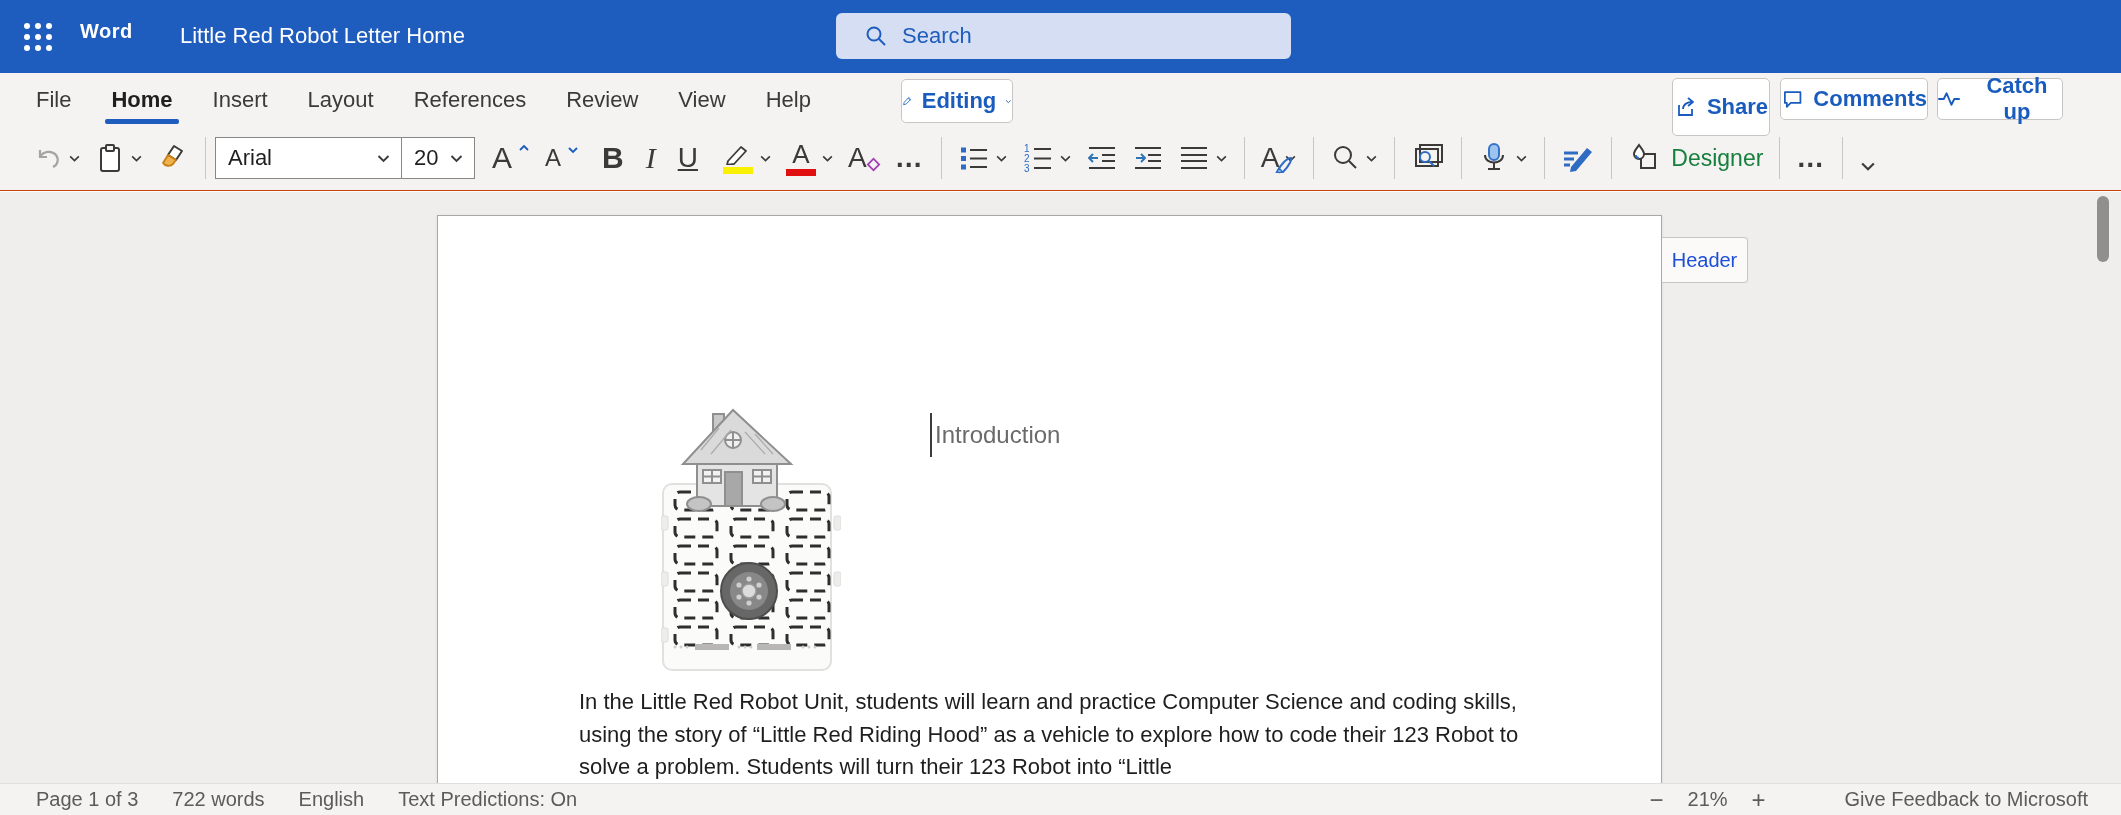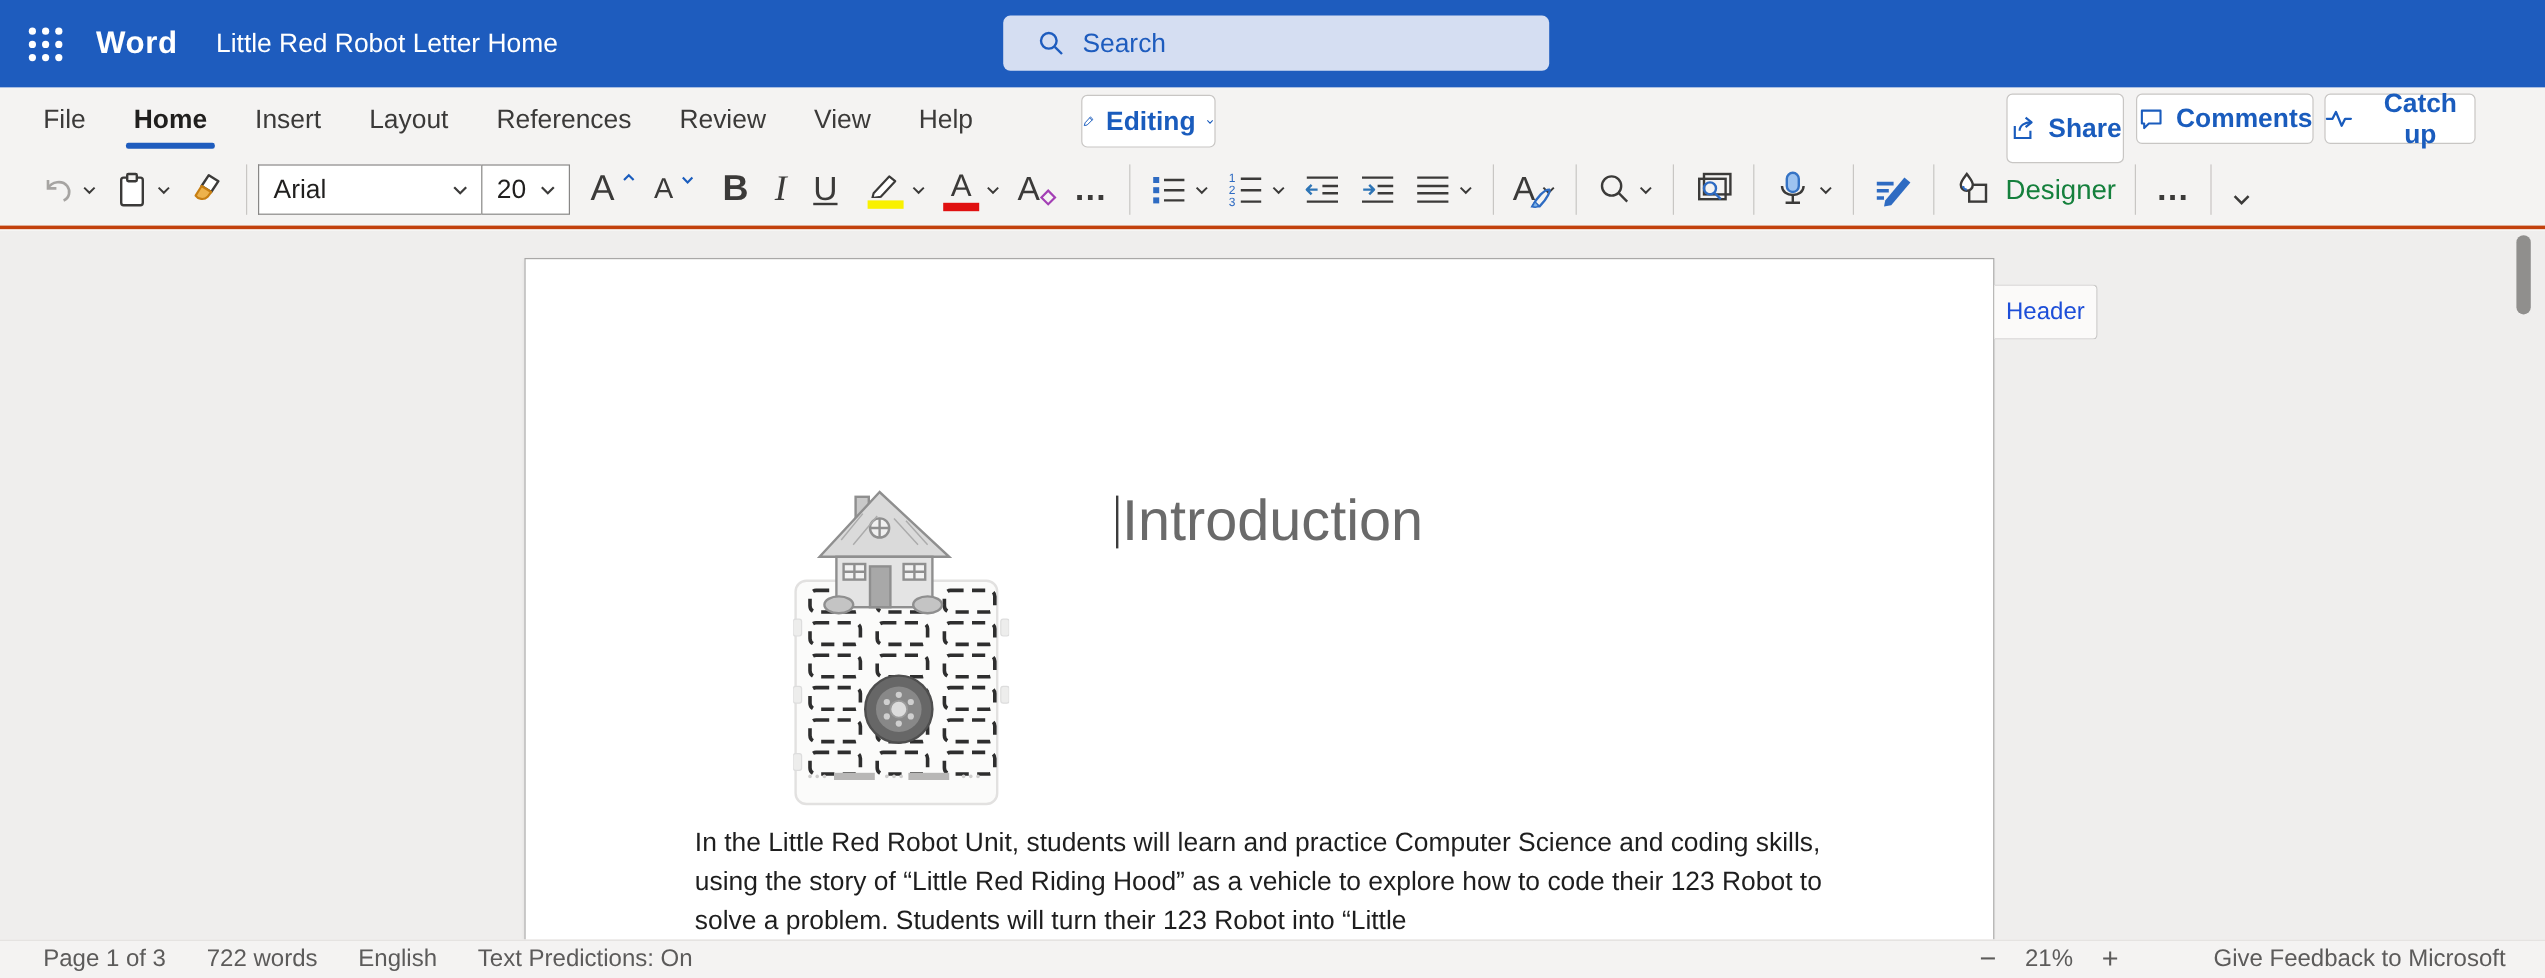--- a/index.html
+++ b/index.html
@@ -6,33 +6,33 @@
   html,body { background:#fff; }
   .app { position:relative; width:2121px; height:815px; overflow:hidden;
          font-family:"Liberation Sans", sans-serif; -webkit-font-smoothing:antialiased; }
 
   
   .topbar { position:absolute; left:0; top:0; width:2121px; height:73px; background:#1E5CBE; }
   .waffle { position:absolute; left:18px; top:17px; width:40px; height:40px; background:transparent;
             border:none; cursor:pointer; display:grid; grid-template-columns:repeat(3,1fr); gap:5px;
             padding:6px; }
   .waffle i { width:6px; height:6px; border-radius:50%; background:#fff; }
-  .app-name { position:absolute; left:80px; top:20px; color:#fff; font-size:26px; font-weight:700; letter-spacing:.5px; }
+  .app-name { position:absolute; left:80px; top:20px; color:#fff; font-size:20px; font-weight:700; letter-spacing:.5px; }
   .doc-title { position:absolute; left:180px; top:23px; color:#fff; font-size:22px; font-weight:400;
                background:transparent; border:none; }
   .searchbox { position:absolute; left:836px; top:13px; width:455px; height:46px; background:#D5DEF2;
                border-radius:6px; display:flex; align-items:center; padding-left:28px; }
   .searchbox svg { flex:0 0 auto; }
   .searchbox input { background:transparent; border:none; outline:none; margin-left:14px; width:360px;
                      font-size:22px; color:#0f172a; font-family:"Liberation Sans", sans-serif; }
   .searchbox input::placeholder { color:#1E5CBE; opacity:1; }
 
   
   .ribbon { position:absolute; left:0; top:73px; width:2121px; height:118px; background:#F4F3F2;
-            border-bottom:3px solid #c2410c; }
+            border-bottom:1px solid #c2410c; }
   .tabs-row { position:relative; height:53px; display:flex; align-items:center; padding-left:22px; gap:12px; }
   .tab { position:relative; height:53px; display:flex; align-items:center; padding:0 14px; border:none;
          background:transparent; font-size:22px; color:#3B3A39; cursor:pointer; font-family:inherit; }
   .tab.active { font-weight:600; color:#201F1E; }
   .tab.active::after { content:""; position:absolute; left:8px; right:8px; bottom:2px; height:5px;
                        border-radius:2px; background:#1E5CBE; }
   .pill-btn { position:absolute; display:flex; align-items:center; justify-content:center; gap:9px;
               background:#fff; border:1px solid #C8C6C4; border-radius:5px; color:#1A5CBD;
               font-size:22px; font-weight:600; cursor:pointer; font-family:inherit; }
 
@@ -64,21 +64,21 @@
           border:1px solid #A9A8A7; box-shadow:0 1px 3px rgba(0,0,0,.08); cursor:text; }
   .header-tab { position:absolute; left:1662px; top:45px; width:86px; height:46px; background:#FBFAF9;
                 border:1px solid #C6C5C4; border-left:none; border-radius:0 4px 4px 0; font-size:20px;
                 color:#1d4ed8; display:flex; align-items:center; justify-content:center; cursor:pointer;
                 font-family:inherit; }
   .scroll-thumb { position:absolute; left:2097px; top:4px; width:12px; height:66px; background:#908F8D;
                   border-radius:6px; cursor:grab; }
   .doc-img { position:absolute; left:223px; top:190px; cursor:pointer; }
   .doc-heading-wrap { position:absolute; left:492px; top:197px; display:flex; align-items:flex-start; }
   .caret { width:2px; height:44px; background:#3c3c3c; margin-right:3px; }
-  .doc-heading { font-size:48px; color:#6A6A6A; line-height:44px; }
+  .doc-heading { font-size:24px; color:#6A6A6A; line-height:44px; }
   .doc-para { position:absolute; left:141px; top:470px; width:948px; font-size:22px; line-height:32.5px;
               color:#1E1E1E; }
 
   
   .statusbar { position:absolute; left:0; top:783px; width:2121px; height:32px; background:#F4F3F2;
                border-top:1px solid #E1DFDD; display:flex; align-items:center; font-size:20px; color:#5C5B5A; }
   .statusbar .left { display:flex; align-items:center; gap:0; padding-left:36px; }
   .sb-item { background:transparent; border:none; color:#5C5B5A; font-size:20px; cursor:pointer;
              padding:0 17px; font-family:inherit; }
   .statusbar .right { margin-left:auto; display:flex; align-items:center; padding-right:16px; }

